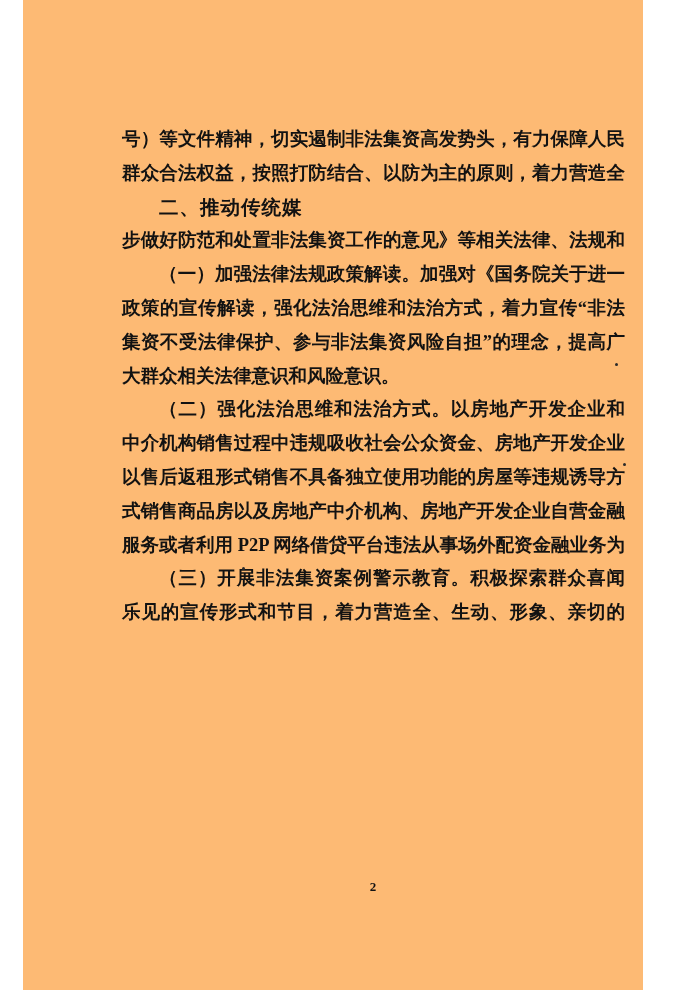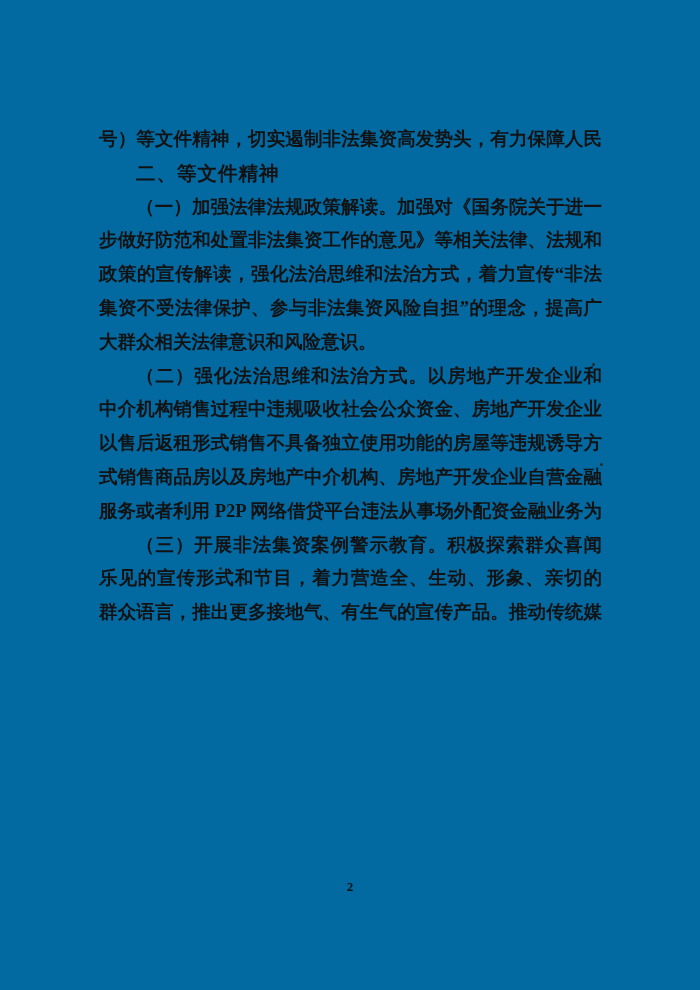--- a/index.html
+++ b/index.html
@@ -2,26 +2,27 @@
 <html lang="zh"><head>
 <meta charset="utf-8">
 <style>
   html, body {
     margin: 0;
     padding: 0;
     background: #ffffff;
   }
   .page {
     position: relative;
-    width: 700px;
+    width: 620px;
     height: 990px;
-    background: #0369a1;
+    background: #fdba74;
     overflow: hidden;
     font-family: "Liberation Serif", serif;
     color: #121212;
+    margin-left: 23px;
   }
   .text-block {
     position: absolute;
     left: 99px;
     top: 123px;
     width: 503px;
     font-size: 18.5px;
     line-height: 33.8px;
     font-weight: 600;
     text-align: left;
@@ -70,38 +71,38 @@
   .speck-3 { left: 219px; top: 567px; width: 3px; height: 3px; }
 </style>
 </head>
 <body>
 
 <div class="page">
 
   <div class="text-block">
 
     <div class="line full">号）等文件精神，切实遏制非法集资高发势头，有力保障人民</div>
+    <div class="line full">群众合法权益，按照打防结合、以防为主的原则，着力营造全</div>
 
-    <div class="line heading indent">二、等文件精神</div>
+    <div class="line heading indent">二、推动传统媒</div>
 
+    <div class="line full">步做好防范和处置非法集资工作的意见》等相关法律、法规和</div>
     <div class="line indent full">（一）加强法律法规政策解读。加强对《国务院关于进一</div>
-    <div class="line full">步做好防范和处置非法集资工作的意见》等相关法律、法规和</div>
     <div class="line full">政策的宣传解读，强化法治思维和法治方式，着力宣传“非法</div>
     <div class="line full">集资不受法律保护、参与非法集资风险自担”的理念，提高广</div>
     <div class="line">大群众相关法律意识和风险意识。</div>
 
     <div class="line indent full">（二）强化法治思维和法治方式。以房地产开发企业和</div>
     <div class="line full">中介机构销售过程中违规吸收社会公众资金、房地产开发企业</div>
     <div class="line full">以售后返租形式销售不具备独立使用功能的房屋等违规诱导方</div>
     <div class="line full">式销售商品房以及房地产中介机构、房地产开发企业自营金融</div>
     <div class="line full">服务或者利用 P2P 网络借贷平台违法从事场外配资金融业务为</div>
 
     <div class="line indent full">（三）开展非法集资案例警示教育。积极探索群众喜闻</div>
     <div class="line full">乐见的宣传形式和节目，着力营造全、生动、形象、亲切的</div>
-    <div class="line full">群众语言，推出更多接地气、有生气的宣传产品。推动传统媒</div>
 
   </div>
 
   <div class="page-number">2</div>
 
   <div class="speck speck-1"></div>
   <div class="speck speck-2"></div>
   <div class="speck speck-3"></div>
 
 </div>

